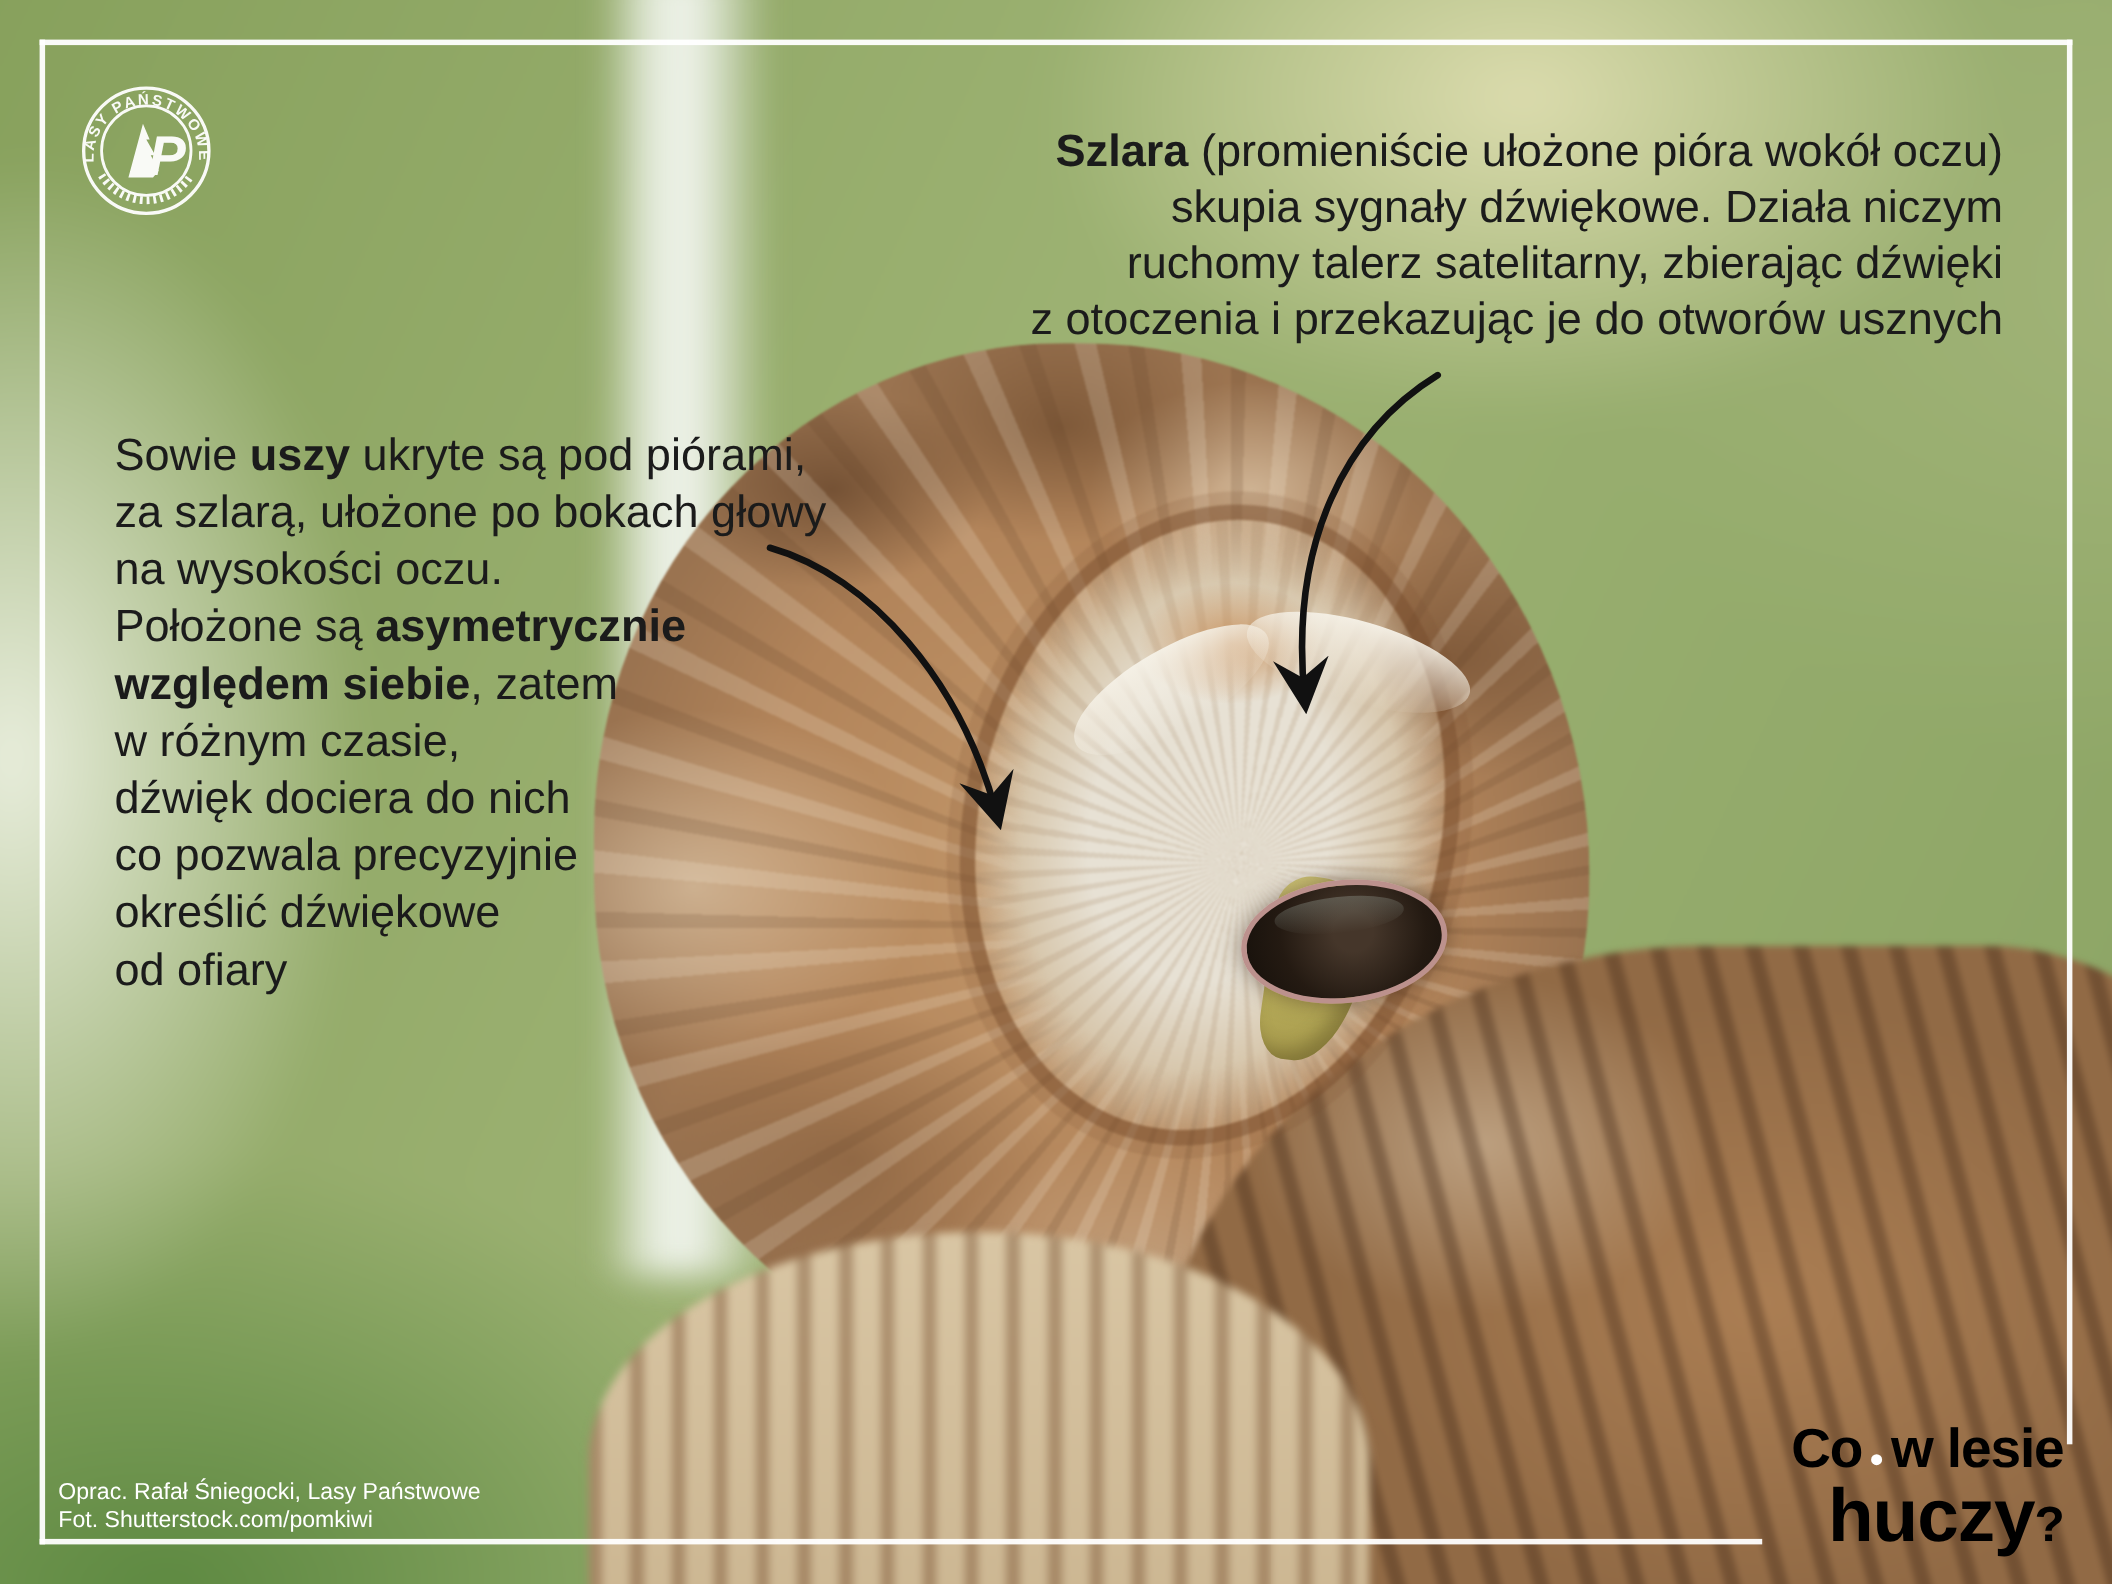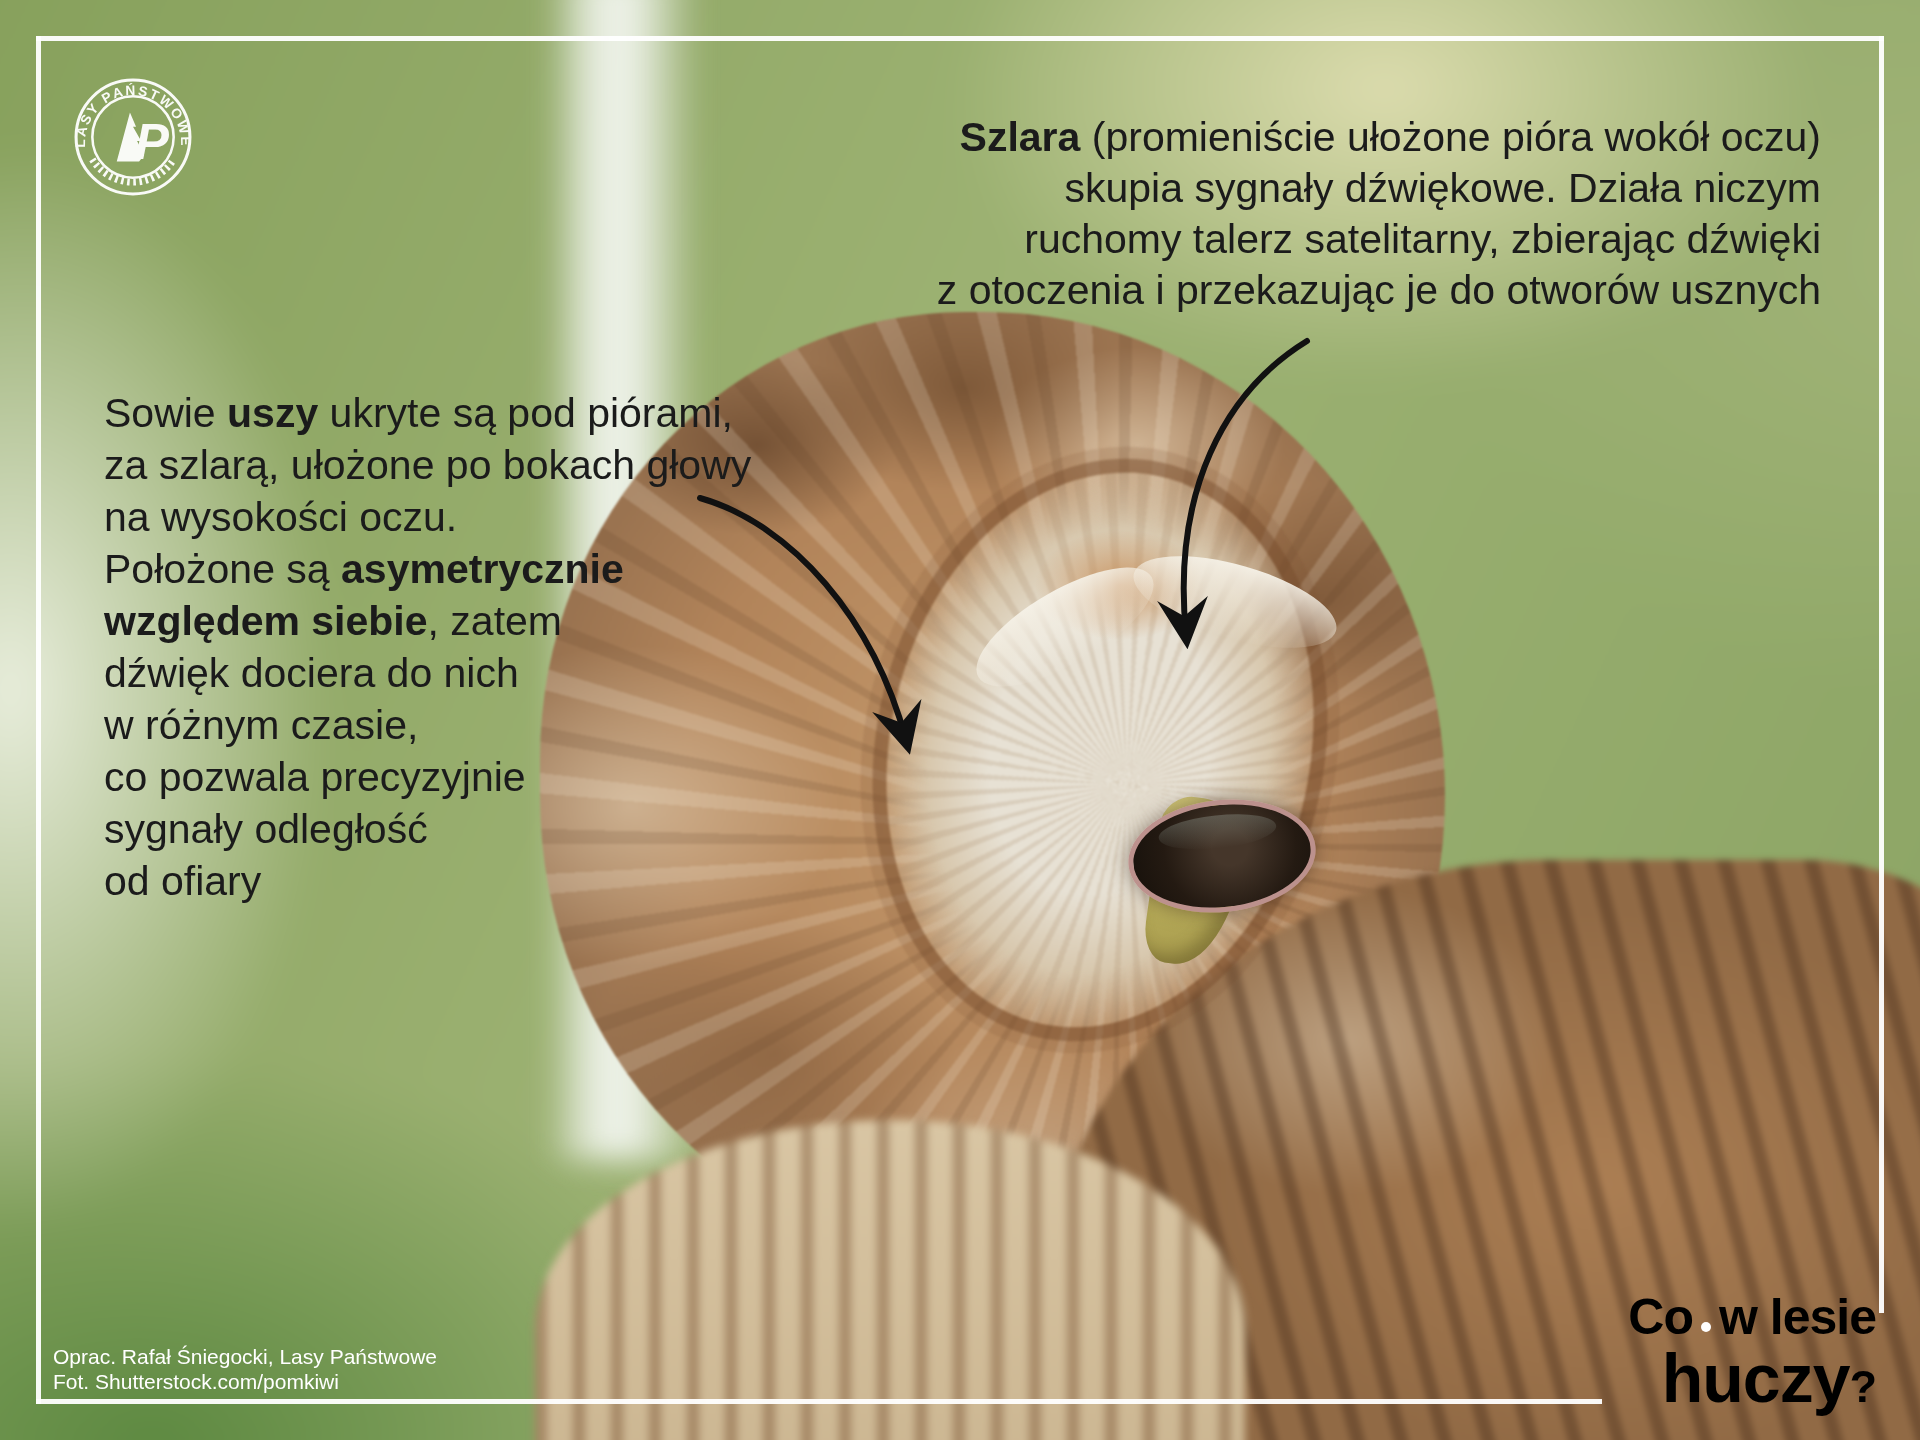--- a/index.html
+++ b/index.html
@@ -177,24 +177,24 @@
     <div>ruchomy talerz satelitarny, zbierając dźwięki</div>
     <div>z otoczenia i przekazując je do otworów usznych</div>
   </div>
 
   <div id="ears-note" class="note">
     <div><span>Sowie </span><span class="b">uszy</span><span> ukryte są pod piórami,</span></div>
     <div>za szlarą, ułożone po bokach głowy</div>
     <div>na wysokości oczu.</div>
     <div><span>Położone są </span><span class="b">asymetrycznie</span></div>
     <div><span class="b">względem siebie</span><span>, zatem</span></div>
+    <div>w różnym czasie,</div>
     <div>dźwięk dociera do nich</div>
-    <div>w różnym czasie,</div>
     <div>co pozwala precyzyjnie</div>
-    <div>sygnały odległość</div>
+    <div>określić dźwiękowe</div>
     <div>od ofiary</div>
   </div>
 
   <div id="credits">
     <div>Oprac. Rafał Śniegocki, Lasy Państwowe</div>
     <div>Fot. Shutterstock.com/pomkiwi</div>
   </div>
 
   <div id="campaign">
     <div class="l1"><span>Co</span><span class="dot"></span><span>w lesie</span></div>

